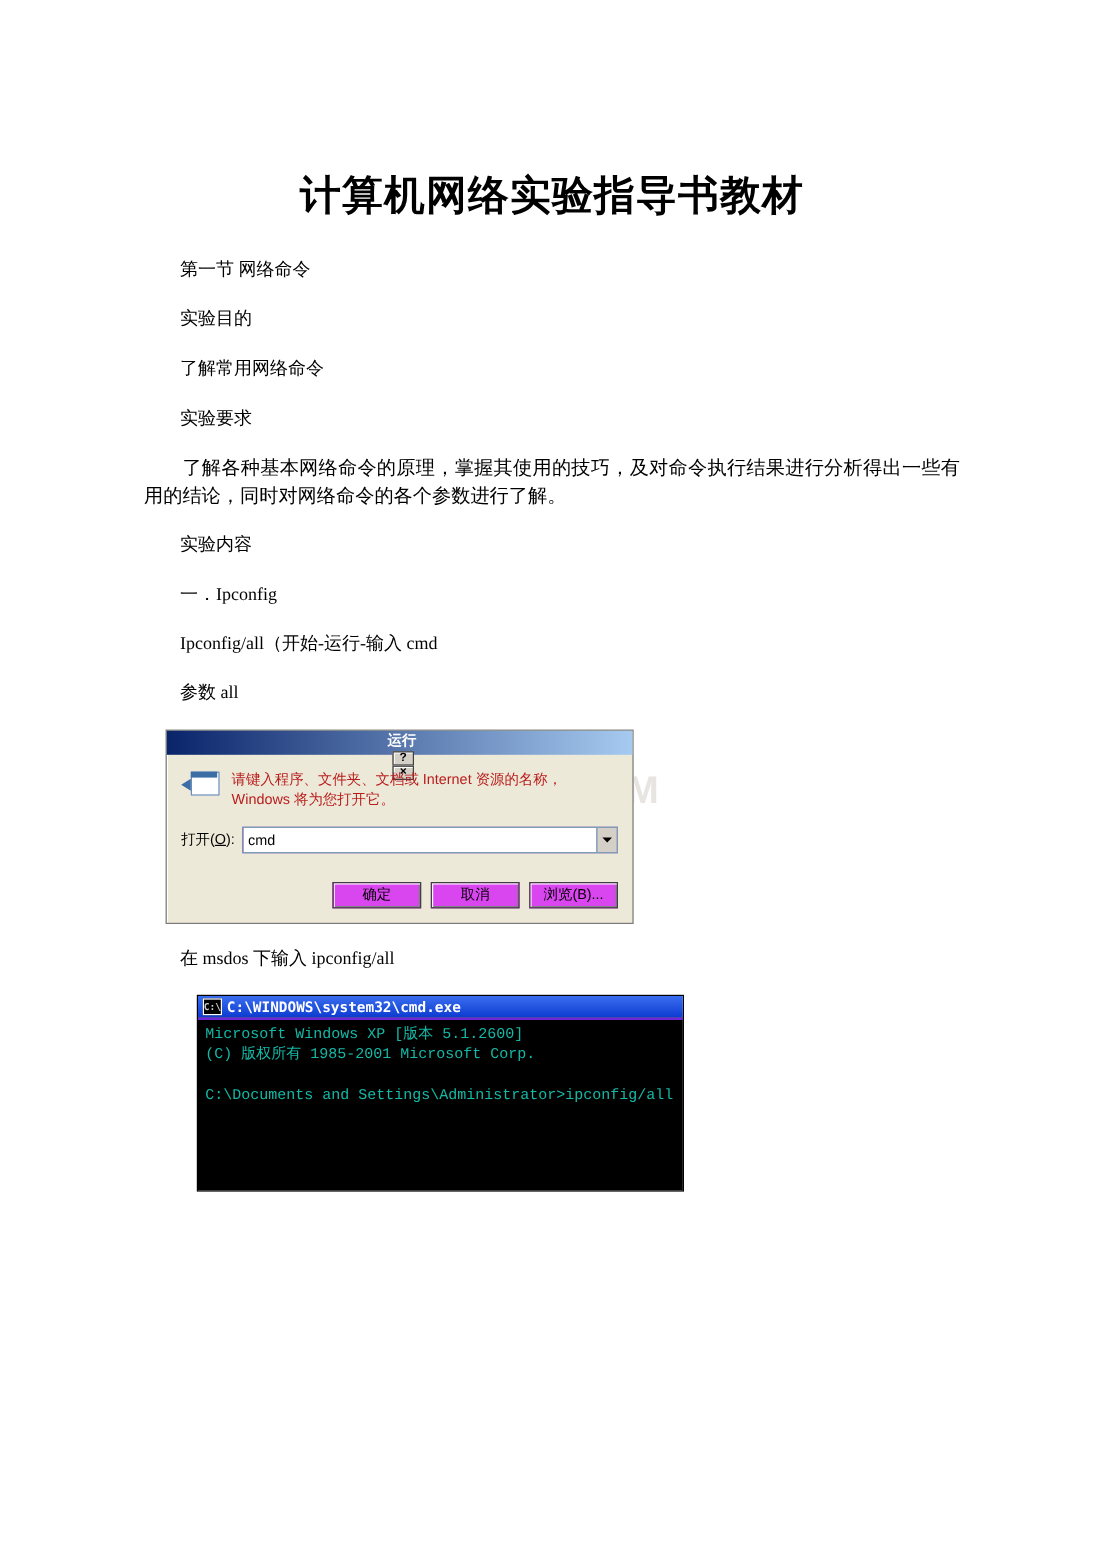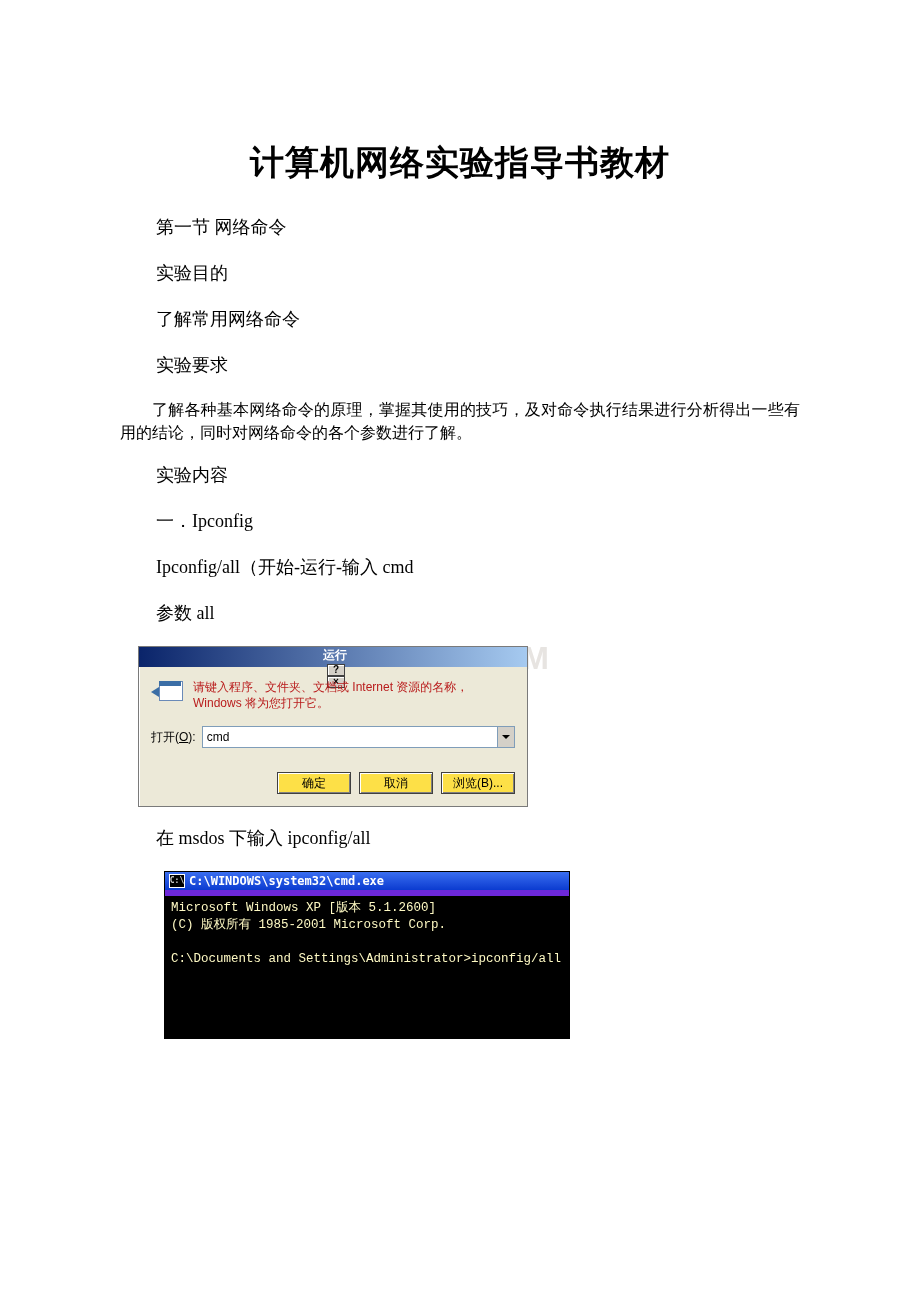--- a/index.html
+++ b/index.html
@@ -18,21 +18,21 @@
     position: relative;
   }
   h1.doc-title {
     font-size: 34px;
     font-weight: bold;
     text-align: center;
     margin: 0 0 28px 0;
     letter-spacing: 1px;
   }
   p.para {
-    font-size: 18px;
+    font-size: 15px;
     line-height: 1.55;
     margin: 0 0 18px 0;
     text-indent: 2em;
   }
   p.long {
     text-indent: 2em;
     font-size: 16px;
     line-height: 1.45;
     margin: 0 0 18px 0;
     text-align: justify;
@@ -133,21 +133,21 @@
     border-left: 4px solid transparent;
     border-right: 4px solid transparent;
     border-top: 4px solid #000;
   }
   .run-buttons {
     display: flex; justify-content: flex-end; gap: 8px;
     padding: 0 12px 12px 12px;
   }
   .win-btn {
     min-width: 74px; height: 22px;
-    background: #fde047;
+    background: #d946ef;
     border: 1px solid #404040;
     box-shadow: 1px 1px 0 #fff inset, -1px -1px 0 #808080 inset;
     font-family: "SimSun", Tahoma, sans-serif;
     font-size: 12px;
     padding: 0 8px;
     cursor: default;
   }
 
   
   .cmd-window {
@@ -170,25 +170,25 @@
     font-weight: bold;
     font-size: 12px;
   }
   .cmd-ico {
     width: 14px; height: 12px; background: #000;
     border: 1px solid #fff; flex: none;
     display: flex; align-items: center; justify-content: center;
     color: #ccc; font-size: 8px; font-family: monospace;
   }
   .cmd-body {
-    background: #000; color: #fef9c3;
+    background: #000; color: #14b8a6;
     padding: 4px 6px 28px 6px;
     line-height: 1.35;
     white-space: pre;
-    border-top: 6px solid #6d28d9;
+    border-top: 2px solid #6d28d9;
     min-height: 110px;
     overflow: hidden;
     font-family: Liberation Mono, monospace;
   }
 </style>
 </head>
 <body>
 
 <div class="page">
   <div class="watermark">CX.COM</div>

